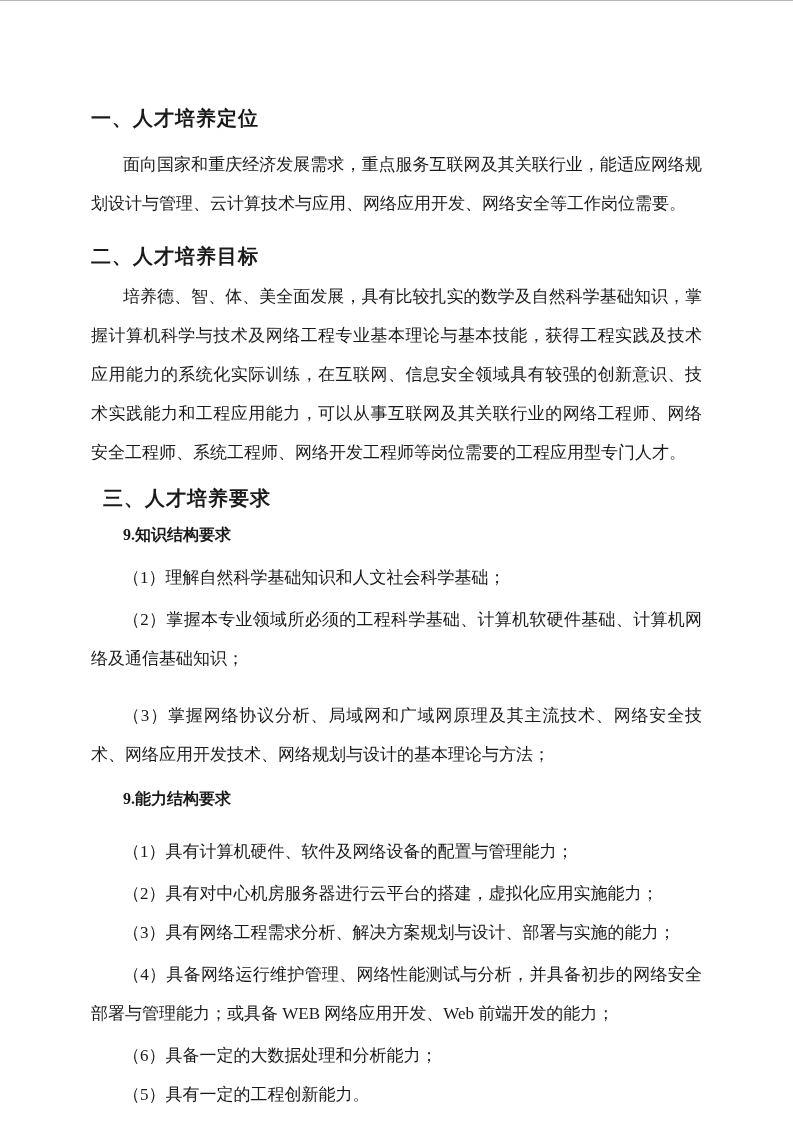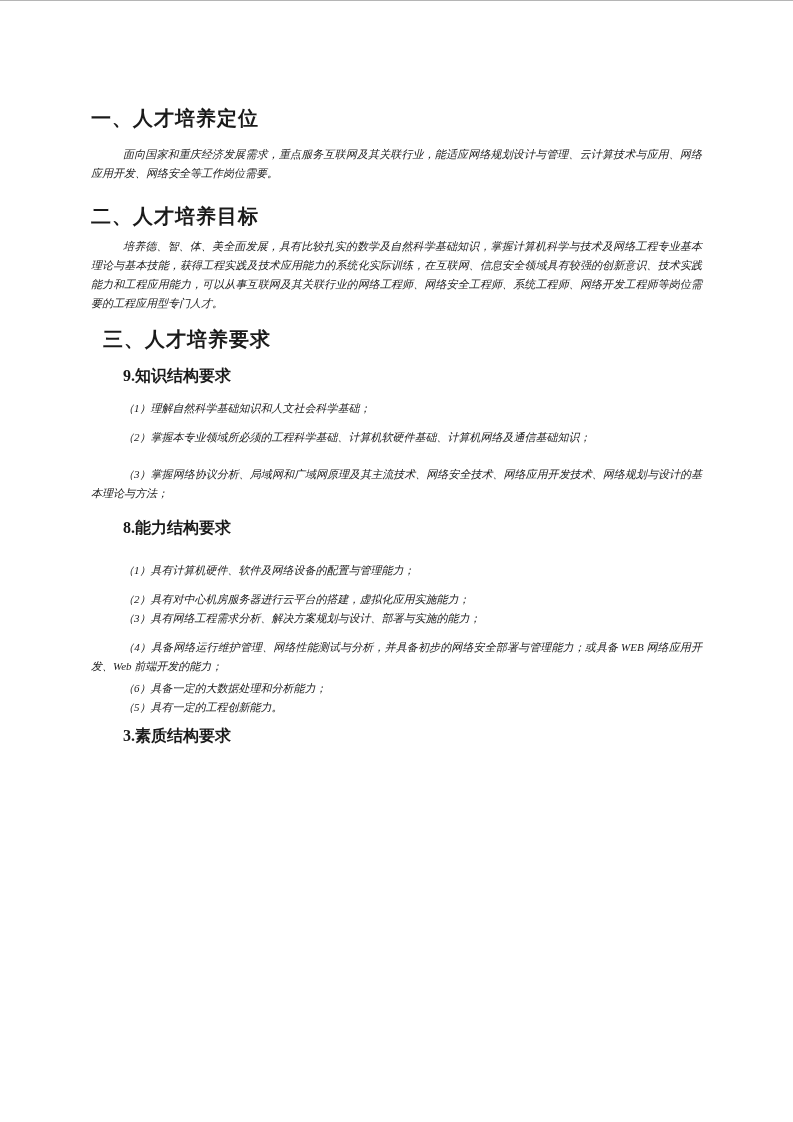--- a/index.html
+++ b/index.html
@@ -25,31 +25,30 @@
     letter-spacing: 1px;
   }
   .h2 {
     font-size: 16px;
     font-weight: bold;
     line-height: 31px;
     margin: 0;
     text-indent: 32px;
   }
   .body-p, .item {
-    font-size: 11px;
-    line-height: 19px;
+    font-size: 17px;
+    line-height: 39px;
     margin: 0;
     text-align: justify;
     text-indent: 32px;
-    font-style: italic;
   }
   
   .mt0  { margin-top: 0; }
   .mt1  { margin-top: 18px; }
-  .mt2  { margin-top: 10px; }
+  .mt2  { margin-top: 3px; }
   .mt3  { margin-top: 3px; }
   .mt6  { margin-top: 6px; }
   .mt8  { margin-top: 8px; }
   .mt9  { margin-top: 9px; }
   .mt11 { margin-top: 11px; margin-left: 12px; }
   .mt12 { margin-top: 12px; }
 </style>
 </head>
 <body>
 
@@ -64,21 +63,21 @@
   <p class="body-p mt6">培养德、智、体、美全面发展，具有比较扎实的数学及自然科学基础知识，掌握计算机科学与技术及网络工程专业基本理论与基本技能，获得工程实践及技术应用能力的系统化实际训练，在互联网、信息安全领域具有较强的创新意识、技术实践能力和工程应用能力，可以从事互联网及其关联行业的网络工程师、网络安全工程师、系统工程师、网络开发工程师等岗位需要的工程应用型专门人才。</p>
 
   <h2 class="h1 mt11">三、人才培养要求</h2>
 
   <h3 class="h2 mt6">9.知识结构要求</h3>
 
   <p class="item mt8">（1）理解自然科学基础知识和人文社会科学基础；</p>
   <p class="item mt2">（2）掌握本专业领域所必须的工程科学基础、计算机软硬件基础、计算机网络及通信基础知识；</p>
   <p class="item mt1">（3）掌握网络协议分析、局域网和广域网原理及其主流技术、网络安全技术、网络应用开发技术、网络规划与设计的基本理论与方法；</p>
 
-  <h3 class="h2 mt9">8.能力结构要求</h3>
+  <h3 class="h2 mt9">9.能力结构要求</h3>
 
   <p class="item mt1">（1）具有计算机硬件、软件及网络设备的配置与管理能力；</p>
   <p class="item mt2">（2）具有对中心机房服务器进行云平台的搭建，虚拟化应用实施能力；</p>
   <p class="item mt0">（3）具有网络工程需求分析、解决方案规划与设计、部署与实施的能力；</p>
   <p class="item mt2">（4）具备网络运行维护管理、网络性能测试与分析，并具备初步的网络安全部署与管理能力；或具备 WEB 网络应用开发、Web 前端开发的能力；</p>
   <p class="item mt3">（6）具备一定的大数据处理和分析能力；</p>
   <p class="item mt0">（5）具有一定的工程创新能力。</p>
 
   <h3 class="h2 mt3">3.素质结构要求</h3>
 

